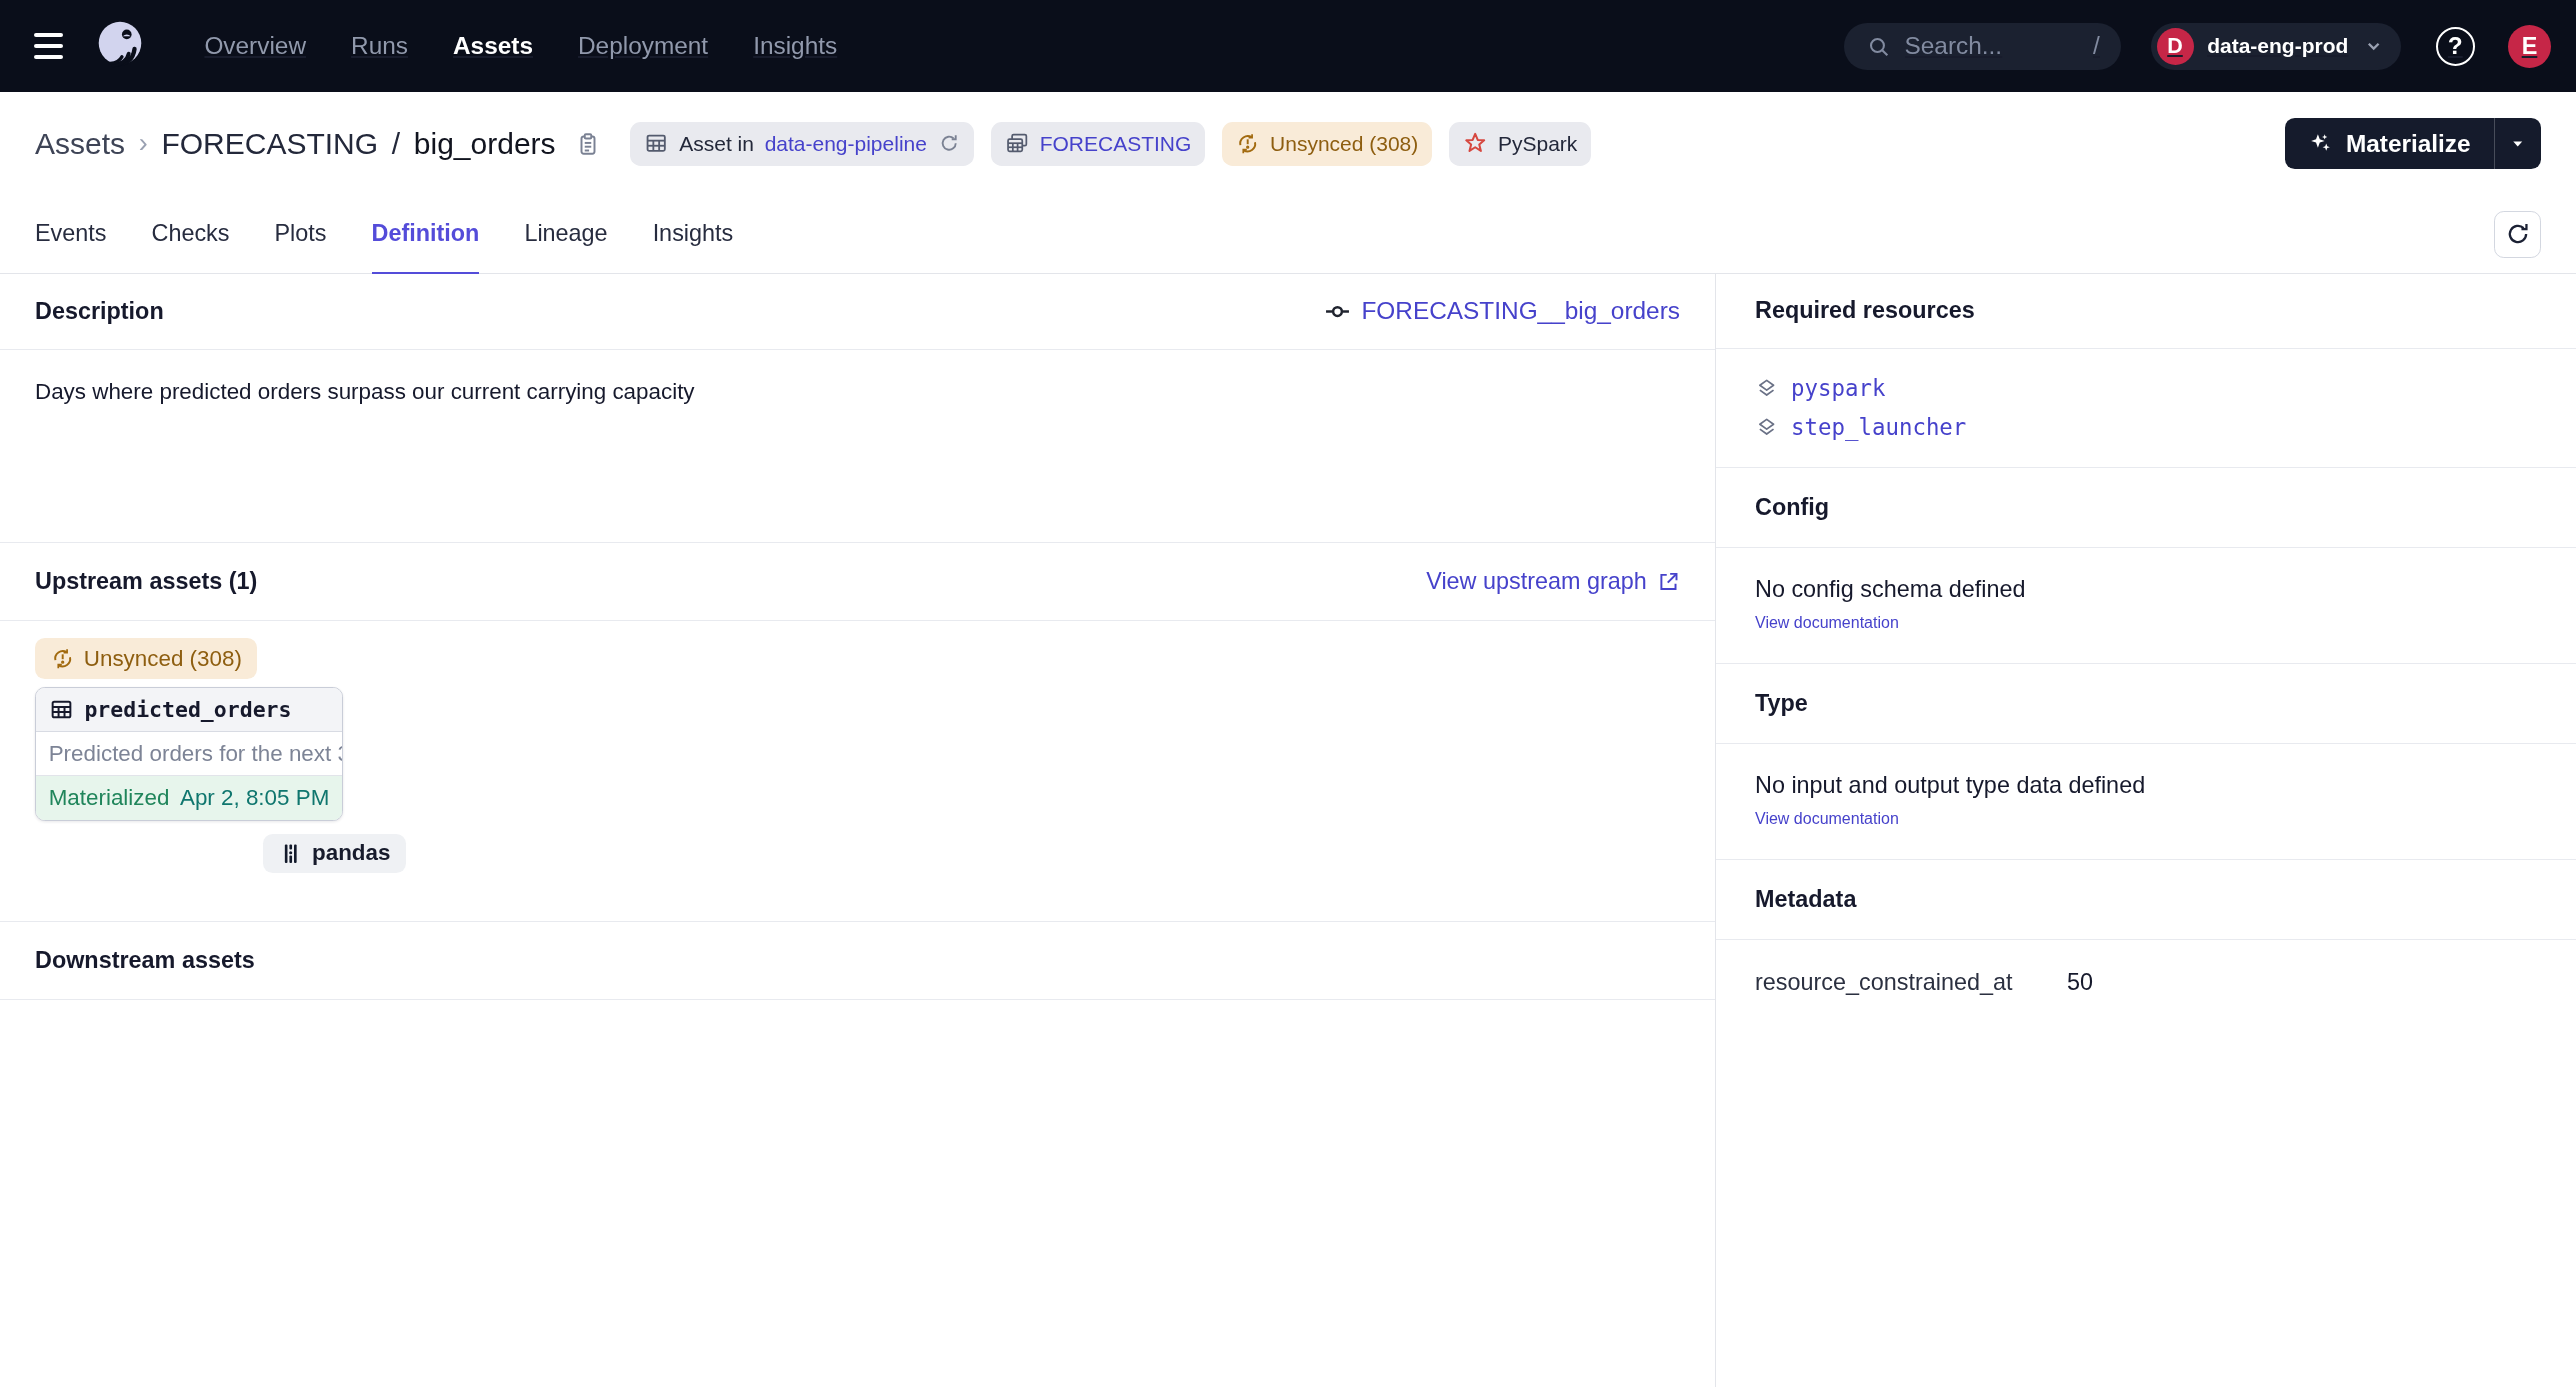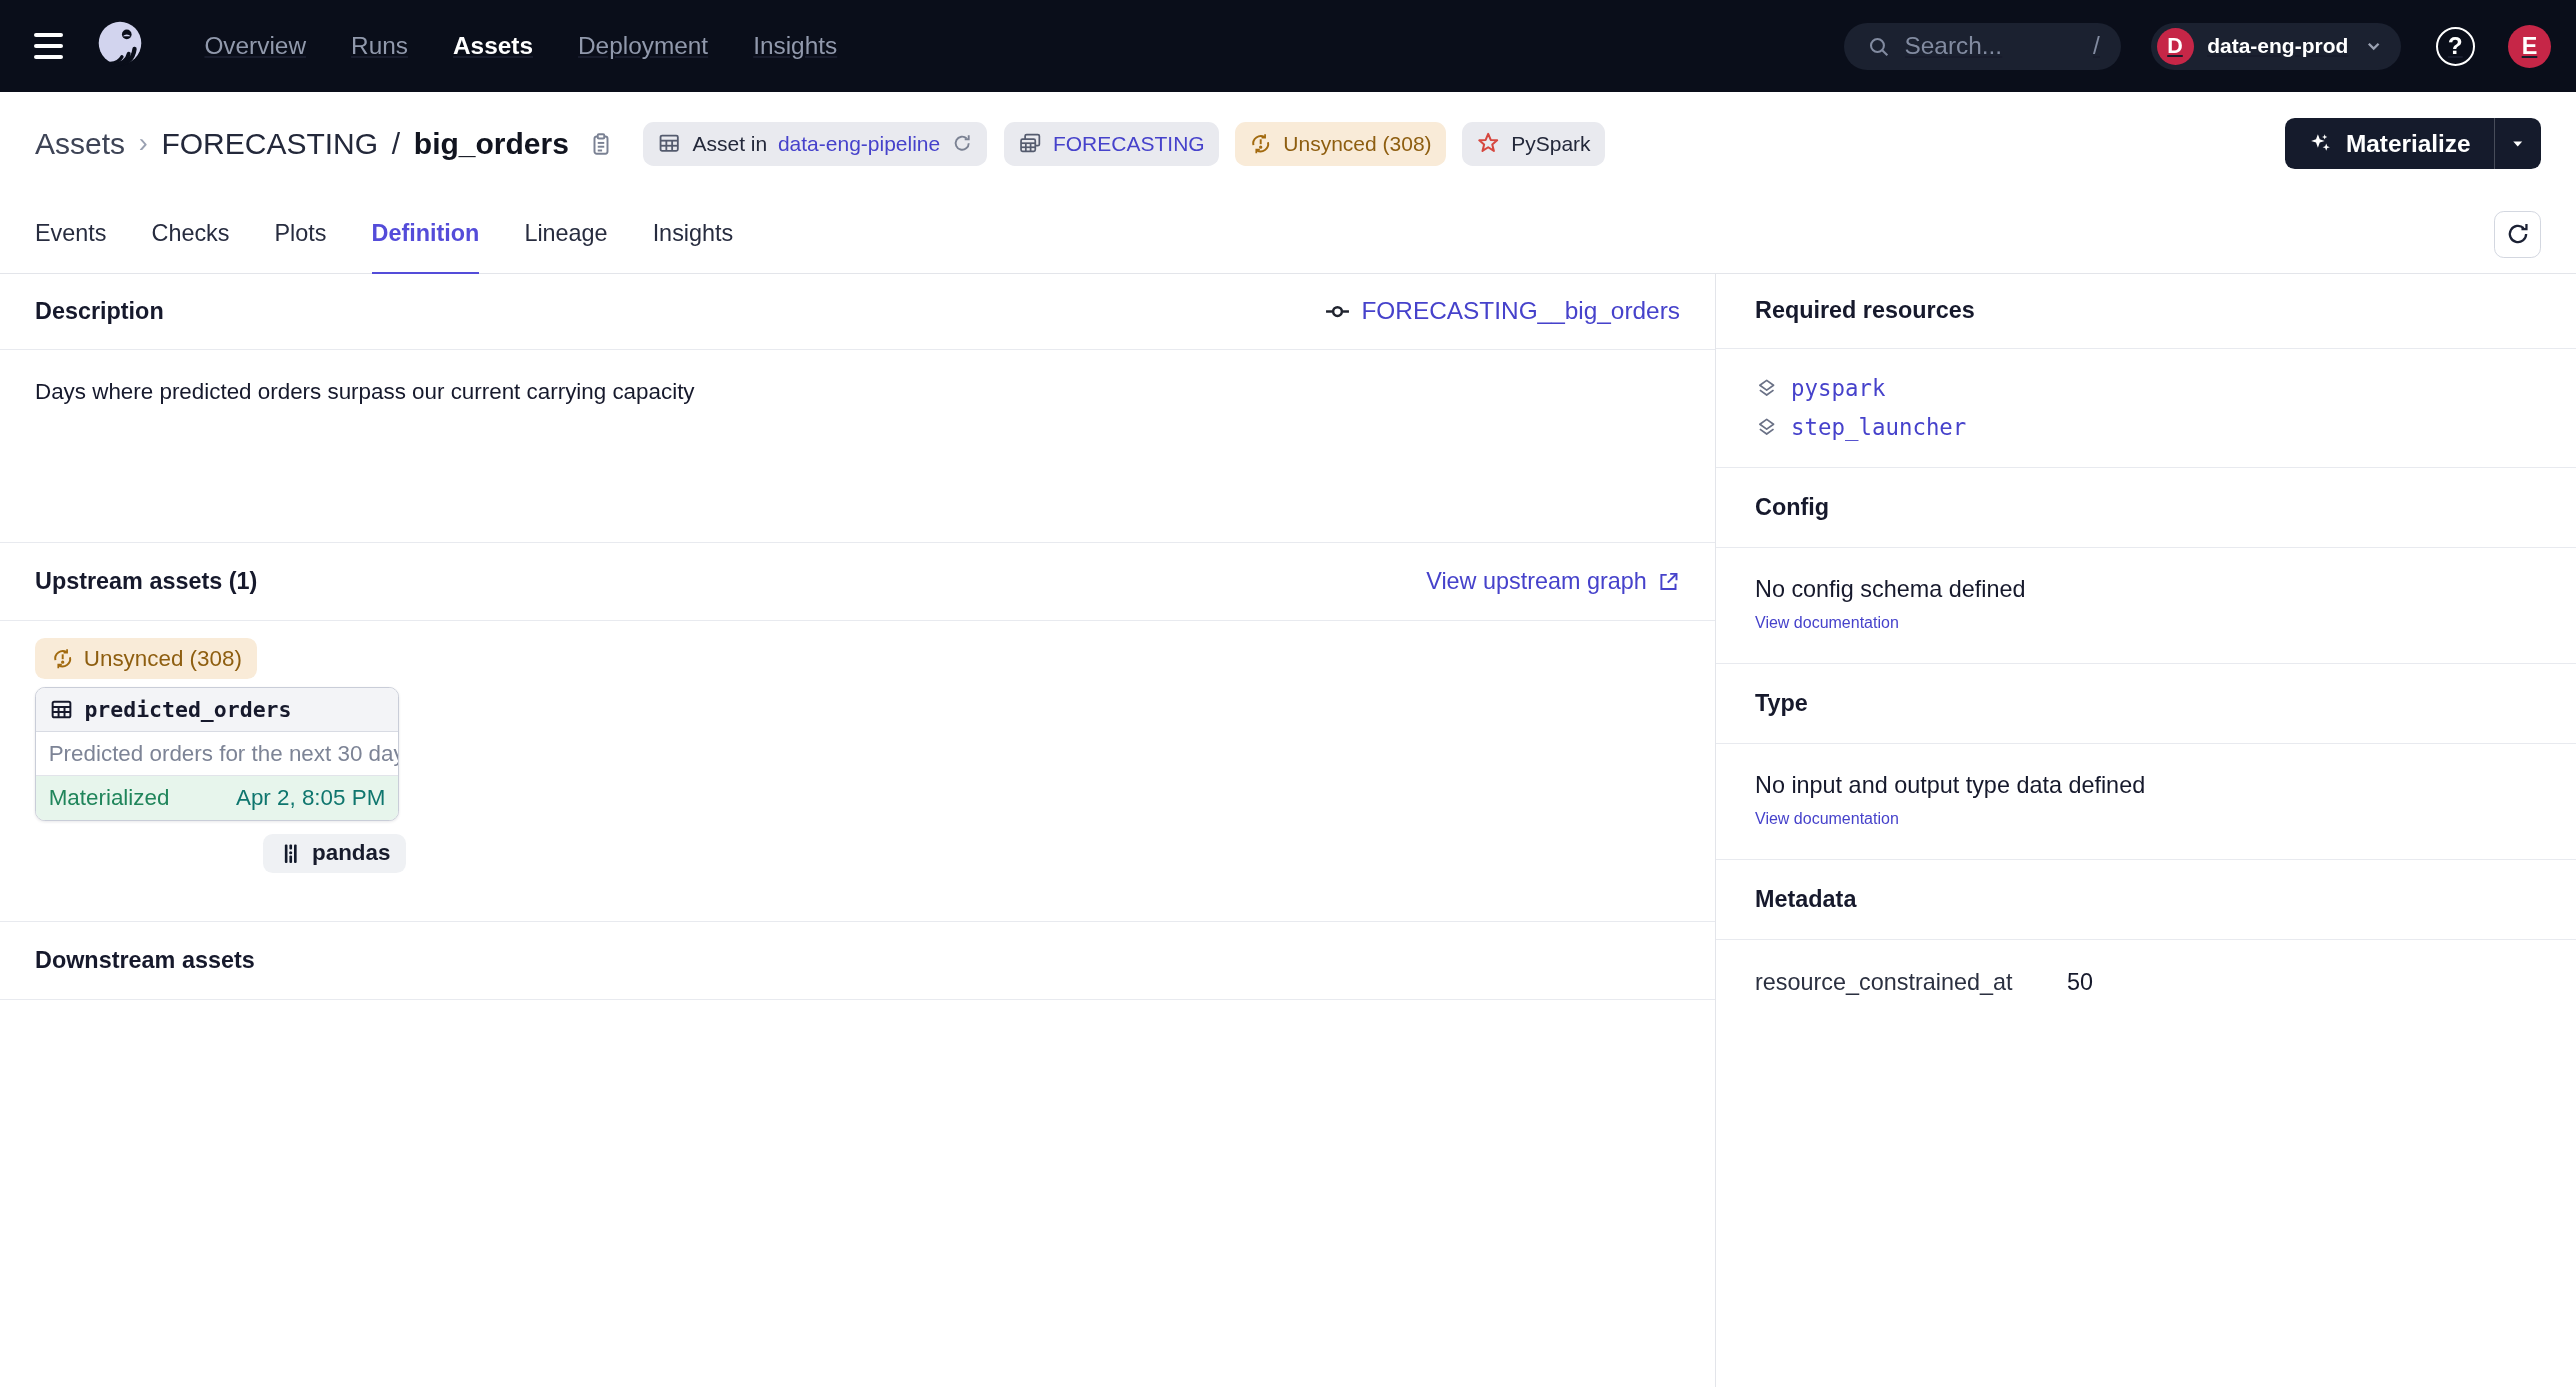--- a/index.html
+++ b/index.html
@@ -56,21 +56,21 @@
 
   
   .pageheader {
     height:103px; display:flex; align-items:center; padding:0 35px; background:#fff;
   }
   .breadcrumb { display:flex; align-items:center; gap:13.7px; font-size:30px; white-space:nowrap; }
   .bc-root { color:#3E4456; cursor:pointer; }
   .bc-sep { color:#9AA1B2; font-size:27px; }
   .bc-group { color:#23283A; }
   .bc-slash { color:#23283A; }
-  .bc-asset { color:#11141F; font-weight:700; }
+  .bc-asset { color:#11141F; font-weight:400; }
   .copy-btn { margin-left:5.9px; cursor:pointer; }
   .tags { display:flex; align-items:center; gap:16.6px; margin-left:29px; }
   .tag {
     height:44px; background:#E9EAEF; border-radius:10.7px; padding:0 14px;
     display:flex; align-items:center; gap:10.7px; font-size:21px; color:#23283A; white-space:nowrap;
   }
   .tag .taglink { color:#4642CB; cursor:pointer; }
   .tag.warn { background:#F9EBD8; color:#8E5E10; cursor:pointer; }
   .pageheader .spacer { flex:1; }
   .materialize {
@@ -106,21 +106,21 @@
   .job-link { display:flex; align-items:center; gap:11.7px; font-size:24.4px; font-weight:400; color:#4642CB; cursor:pointer; }
   .desc-body { height:192px; padding:29px 35px 0; font-size:22.4px; color:#16192C; }
   .link-row { display:flex; align-items:center; gap:9.8px; font-size:23.4px; font-weight:400; color:#4642CB; cursor:pointer; }
 
   .upstream-content { height:300px; padding:17.6px 35px 0; }
   .statuspill {
     display:inline-flex; align-items:center; gap:9.8px; height:41px; padding:0 15.6px;
     background:#F9EBD8; border-radius:9.8px; color:#8E5E10; font-size:22.4px; cursor:pointer;
   }
   .asset-card {
-    width:364px; margin-top:7.8px; border:1px solid #C9CDD8; border-radius:9.8px;
+    width:308px; margin-top:7.8px; border:1px solid #C9CDD8; border-radius:9.8px;
     overflow:hidden; background:#fff; box-shadow:0 1px 2.9px rgba(18,22,40,0.10); cursor:pointer;
   }
   .asset-card .cardhead {
     background:#F3F4F7; border-bottom:1px solid #D8DBE3; padding:8.8px 12.7px;
     display:flex; align-items:center; gap:10.7px;
   }
   .asset-card .cardhead .name { font-family:"DejaVu Sans Mono", monospace; font-size:21.5px; font-weight:700; color:#16192C; }
   .asset-card .carddesc {
     padding:8.8px 12.7px; border-bottom:1px solid #E2E4EA; font-size:22.4px; color:#7D8496; white-space:nowrap; overflow:hidden;
   }

